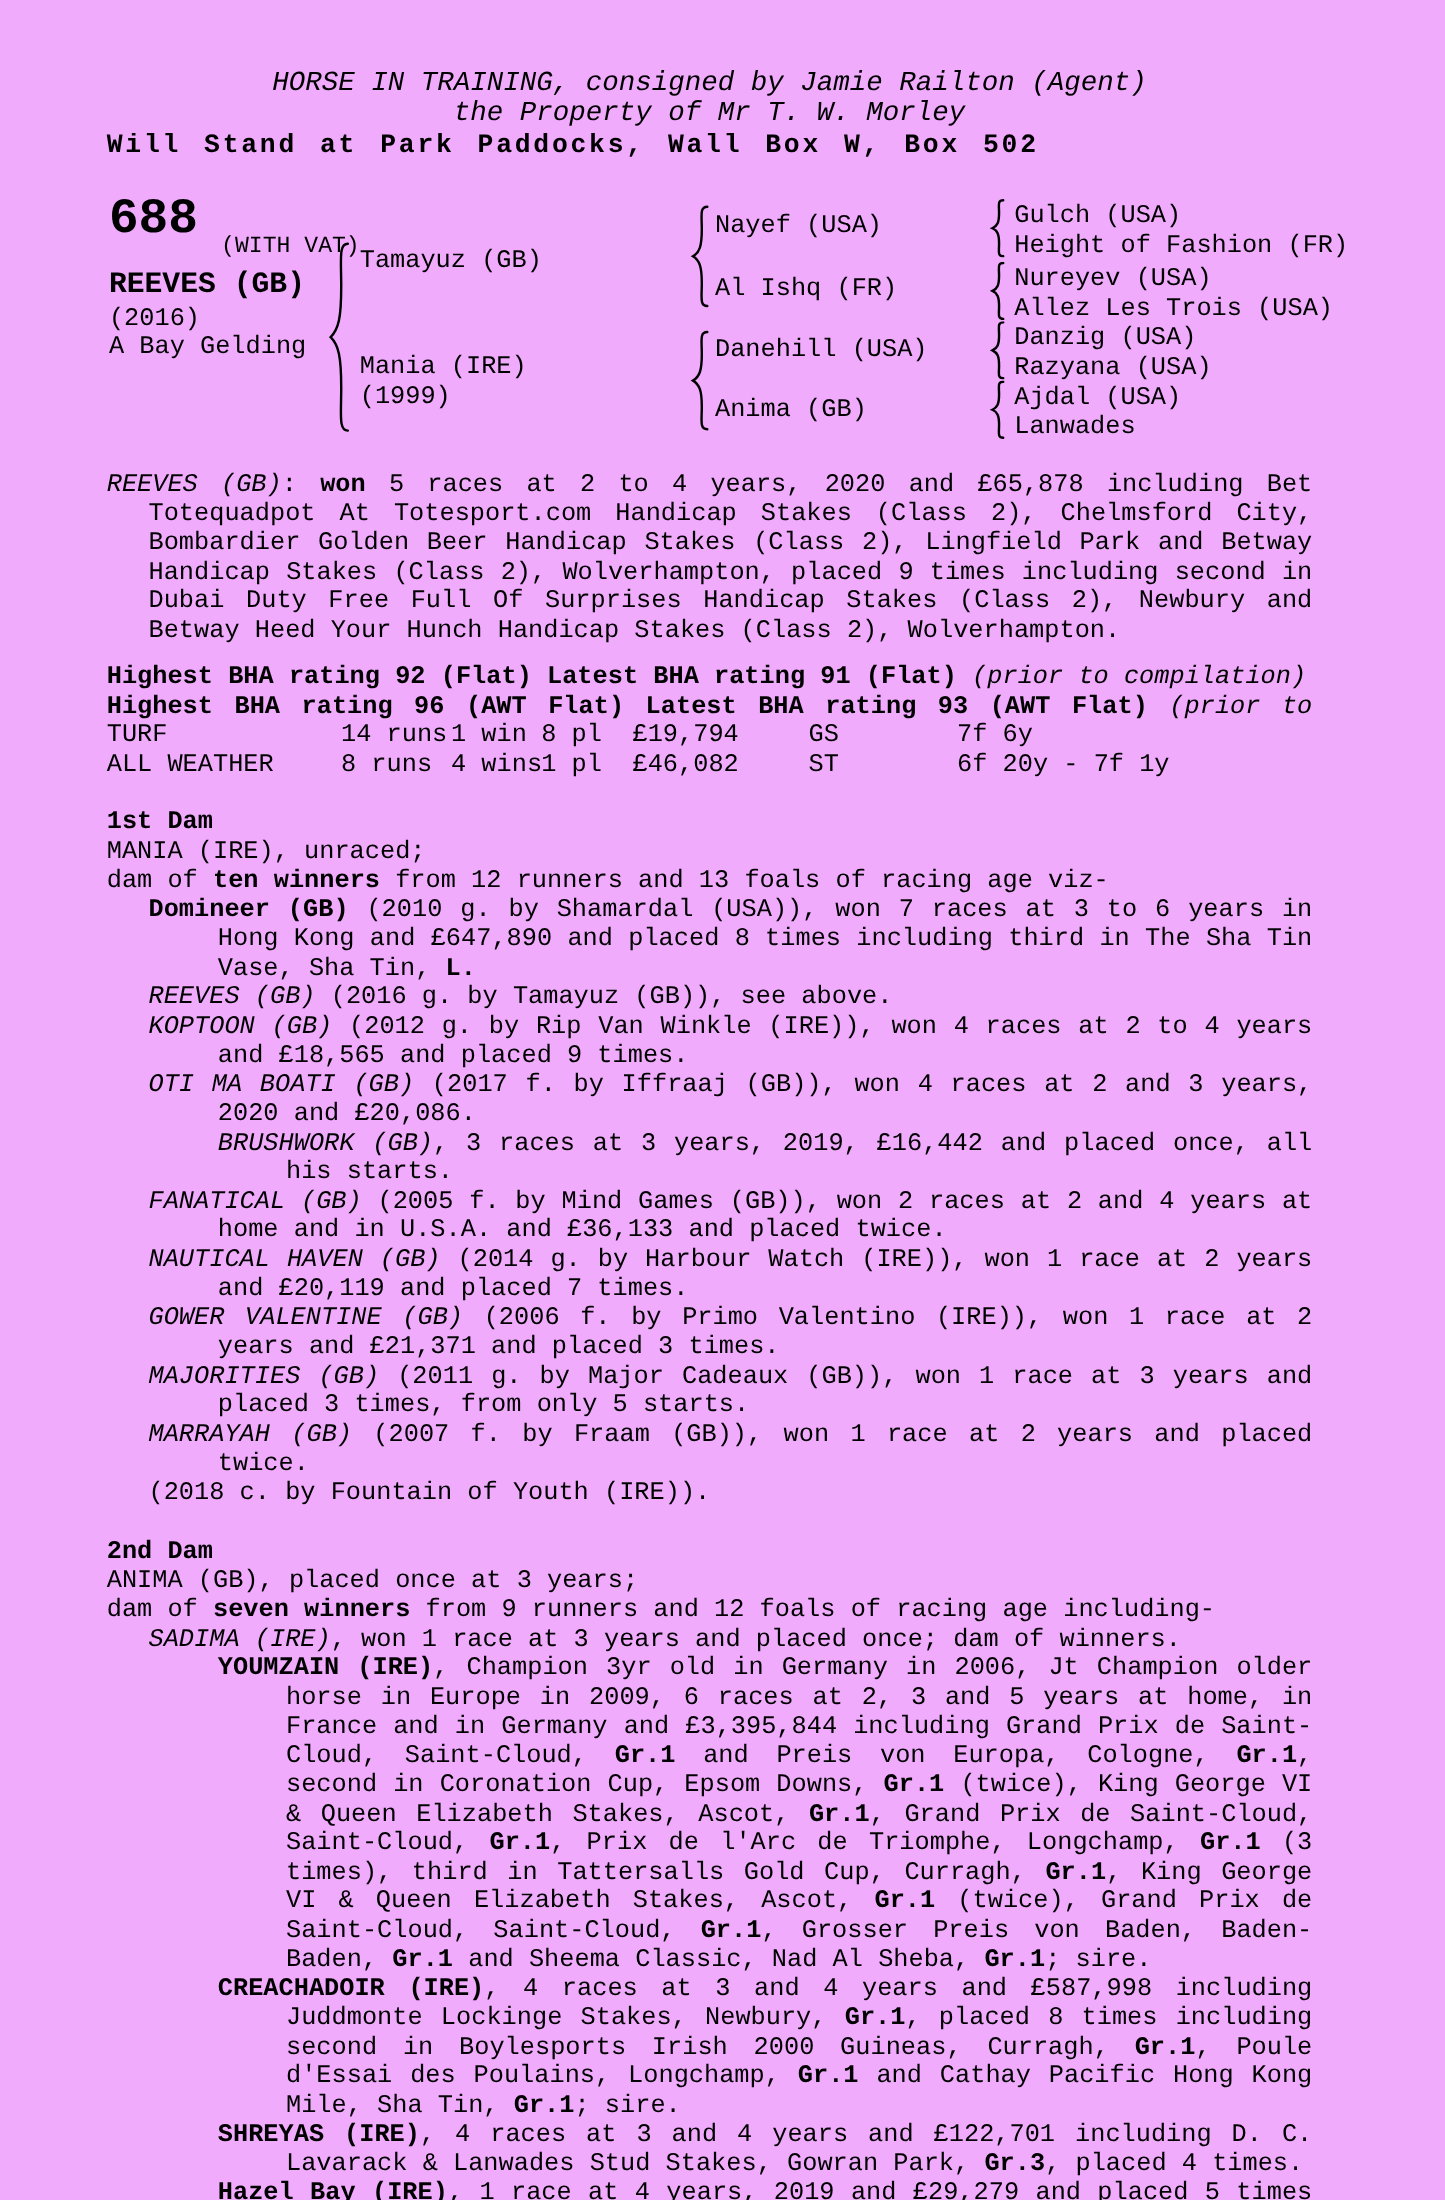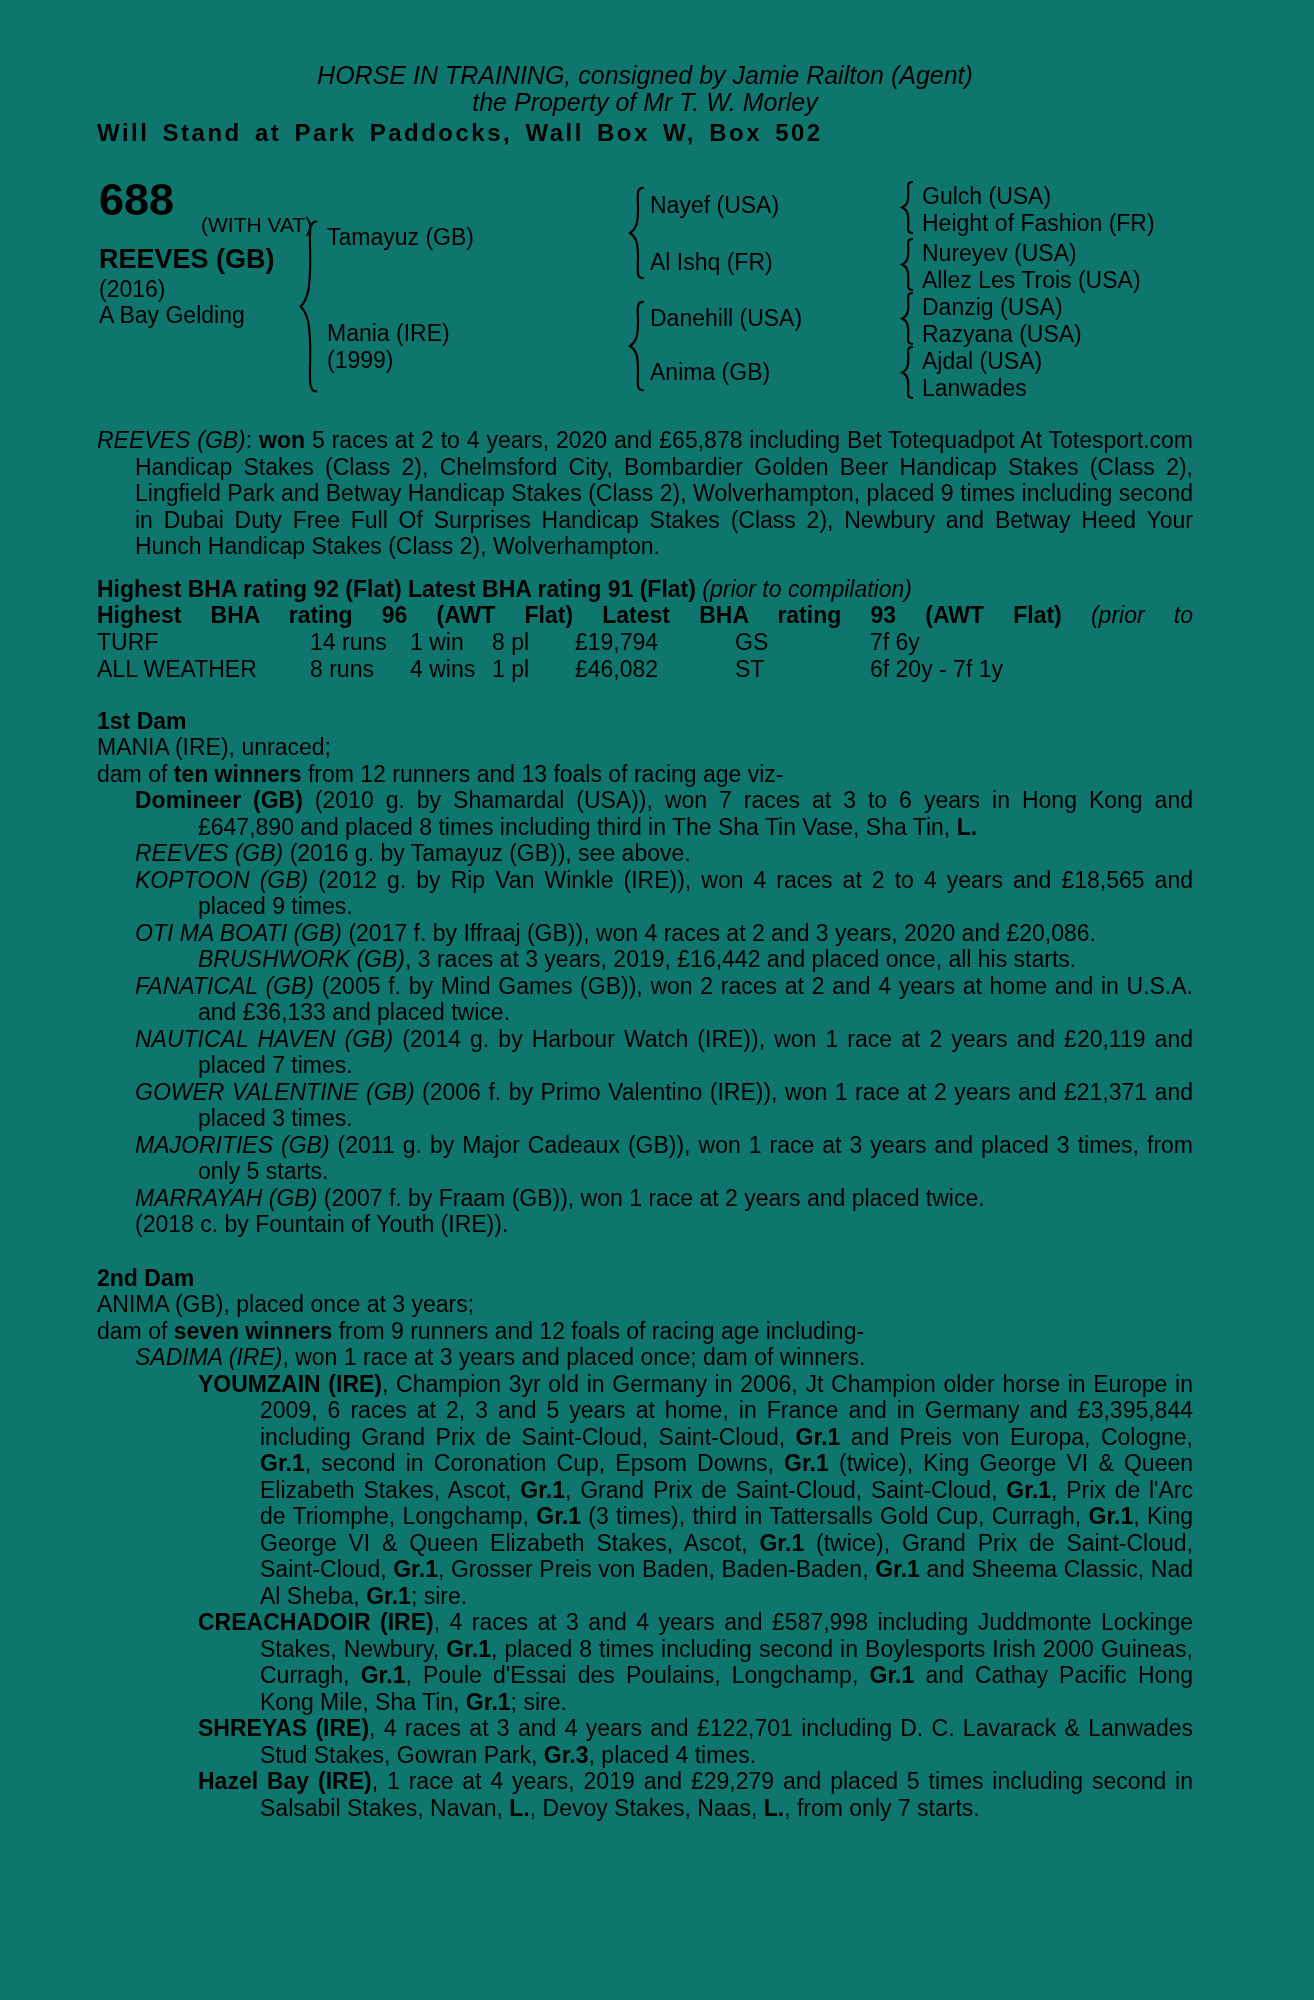--- a/index.html
+++ b/index.html
@@ -1,21 +1,21 @@
 <!DOCTYPE html>
 <html><head>
 <meta charset="utf-8">
 <title>Sales Catalogue Page</title>
 <style>
   html,body{margin:0;padding:0;background:#ffffff;}
   .page{
     position:relative;
     width:1314px;height:2000px;
-    background:#0f766e;color:#000;
-    font-family:Liberation Sans, sans-serif;
+    background:#f0abfc;color:#000;
+    font-family:Liberation Mono, monospace;
     font-size:23px;line-height:26.5px;
     box-sizing:border-box;
     padding:62px 121px 0 97px;
     overflow:hidden;
   }
   .center{text-align:center;}
   .italic{font-style:italic;}
   .header-line{line-height:27px;font-size:25px;}
   .stand-line{
     margin-top:2px;line-height:30px;

